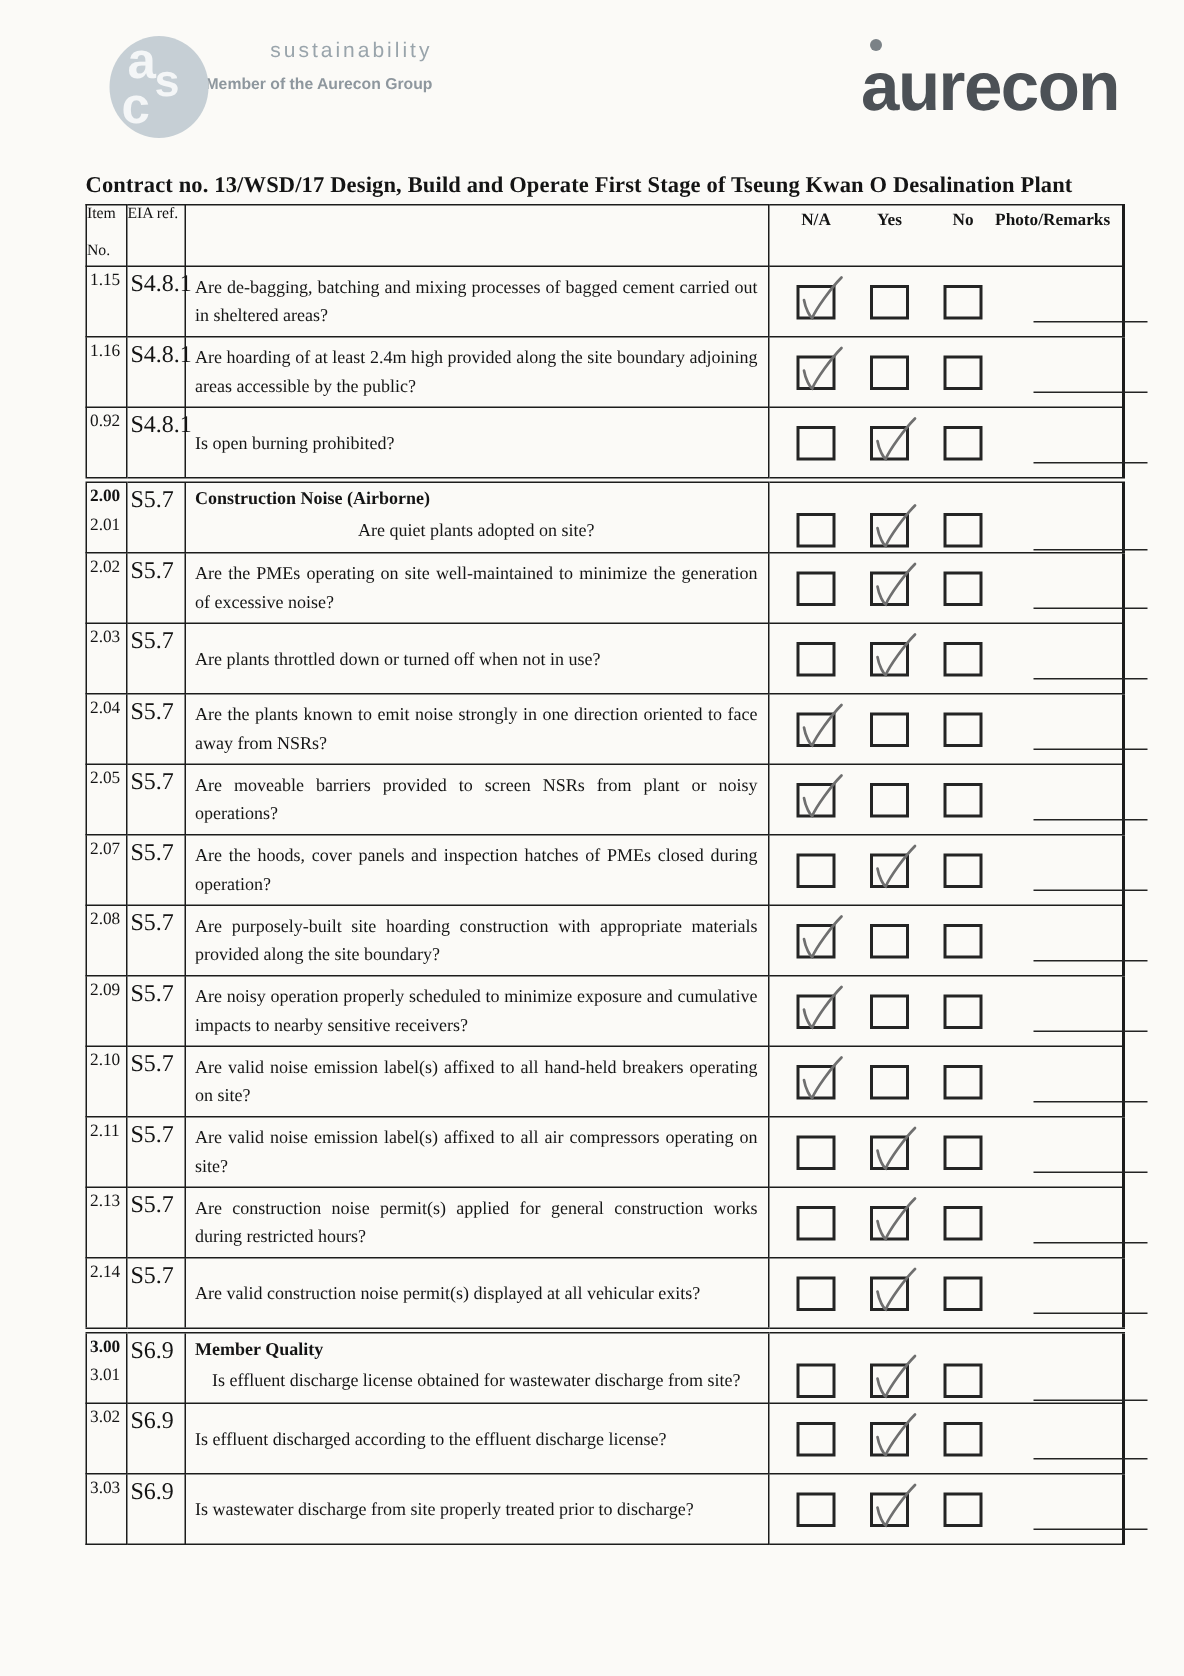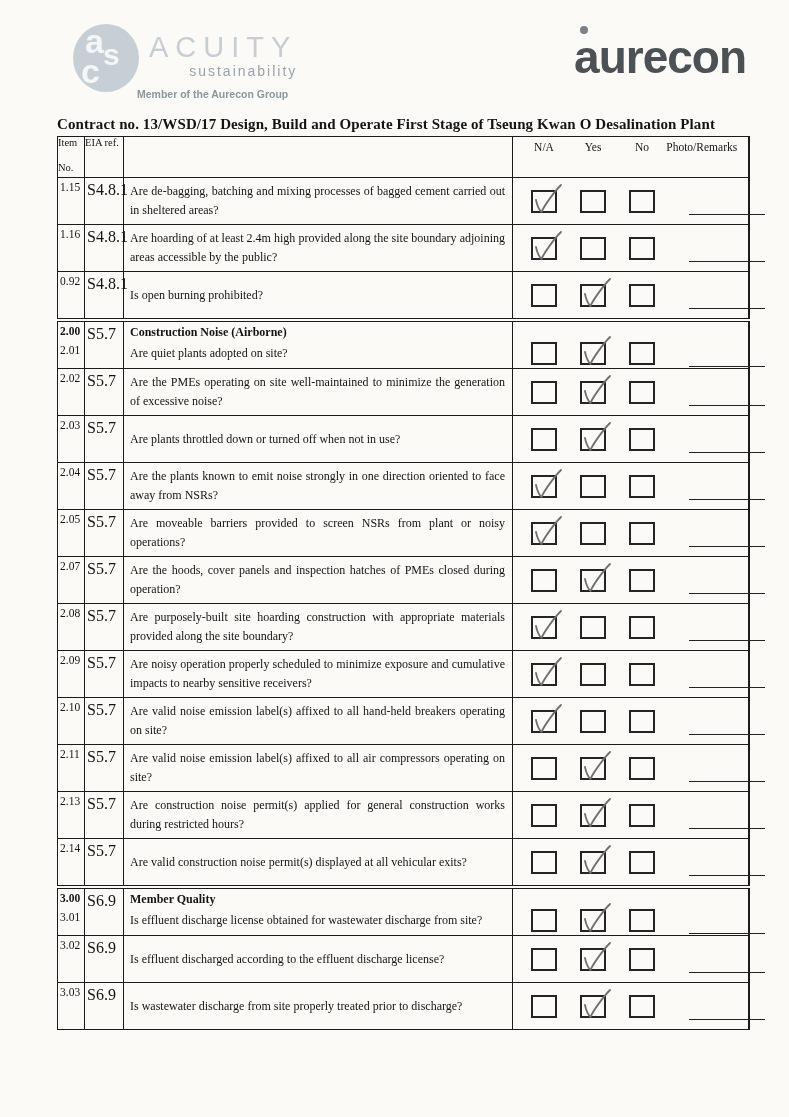--- a/index.html
+++ b/index.html
@@ -57,34 +57,34 @@
   }
   .checklist td.checks, .checklist th.checks-h { border-right:2px solid #1c1c1c; }
   .checklist tr.section-start td { border-top:4px double #1c1c1c; }
 
   
   th { font-weight:normal; text-align:left;margin-left:28px; }
   .h-item { height:40px; font-size:10.5px; padding:1px 2px; }
   .h-item .bottom { margin-top:14px; }
   .h-ref { font-size:10.5px; padding:1px 2px; }
   .checks-h { vertical-align:top; }
-  .checks-head { display:flex; align-items:flex-start; padding:4px 0 0 18px; font-size:11.5px; }
+  .checks-head { display:flex; align-items:flex-start; padding:4px 0 0 18px; font-size:11.5px;font-weight:bold; }
   .checks-head .slot { width:26px; text-align:center; flex:0 0 auto; }
   .checks-head .gap { width:23px; flex:0 0 auto; }
   .checks-head .remarks { width:100px; text-align:center; margin-left:1px; }
 
   
   td.item-cell { font-size:11.5px; padding:3px 1px 2px 2px; }
   td.item-cell .sec-no { font-weight:bold; margin-bottom:7px; }
   td.ref-cell { font-size:16px; padding:3px 1px 2px 2px; }
   td.q-cell { height:40px; padding:3px 7px 3px 6px; vertical-align:middle; }
   tr.has-section td.q-cell { vertical-align:top; }
   .sec-title { font-weight:bold; margin-bottom:4px; }
   .q-text { text-align:justify; line-height:19px; }
-  tr.has-section .q-text { text-align:left; }
+  tr.has-section .q-text { text-align:center; }
 
   td.checks { vertical-align:middle; }
   .checks-inner { display:flex; align-items:center; padding-left:18px; }
   tr.has-section .checks-inner { margin-top:16px; }
   .checkbox {
     width:26px; height:23px; border:2px solid #242424;
     flex:0 0 auto; position:relative; box-sizing:border-box;
   }
   .checkbox + .checkbox { margin-left:23px; }
   .checkbox svg { position:absolute; left:-3px; top:-10px; overflow:visible; }
@@ -99,21 +99,20 @@
 <div class="page">
 
   <div class="header">
     <div class="acuity">
       <div class="acuity-circle">
         <span class="m-a">a</span>
         <span class="m-s">s</span>
         <span class="m-c">c</span>
       </div>
       <div class="acuity-text">
-        <div class="acuity-name">ACUITY</div>
         <div class="acuity-sub">sustainability</div>
         <div class="acuity-member">Member of the Aurecon Group</div>
       </div>
     </div>
     <div class="aurecon">
       <span class="aurecon-dot"></span><span>aurecon</span>
     </div>
   </div>
 
   <div class="doc-title">Contract no.  13/WSD/17 Design, Build and Operate First Stage of Tseung Kwan O Desalination Plant</div>

